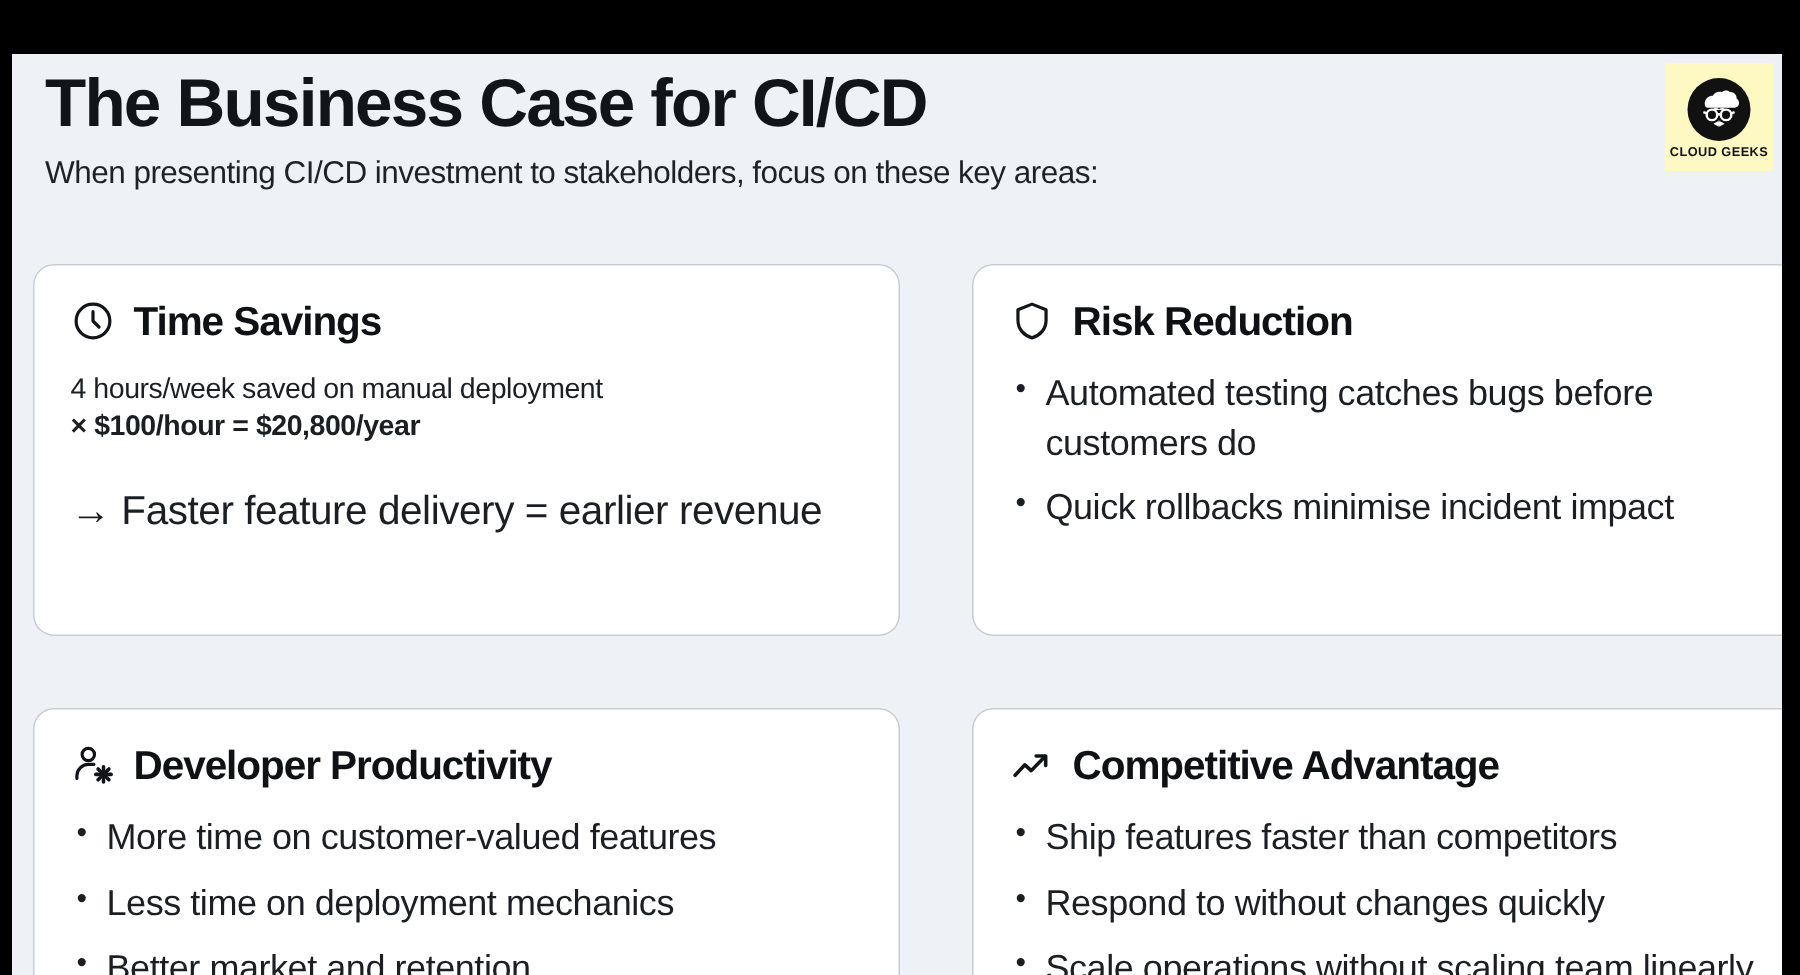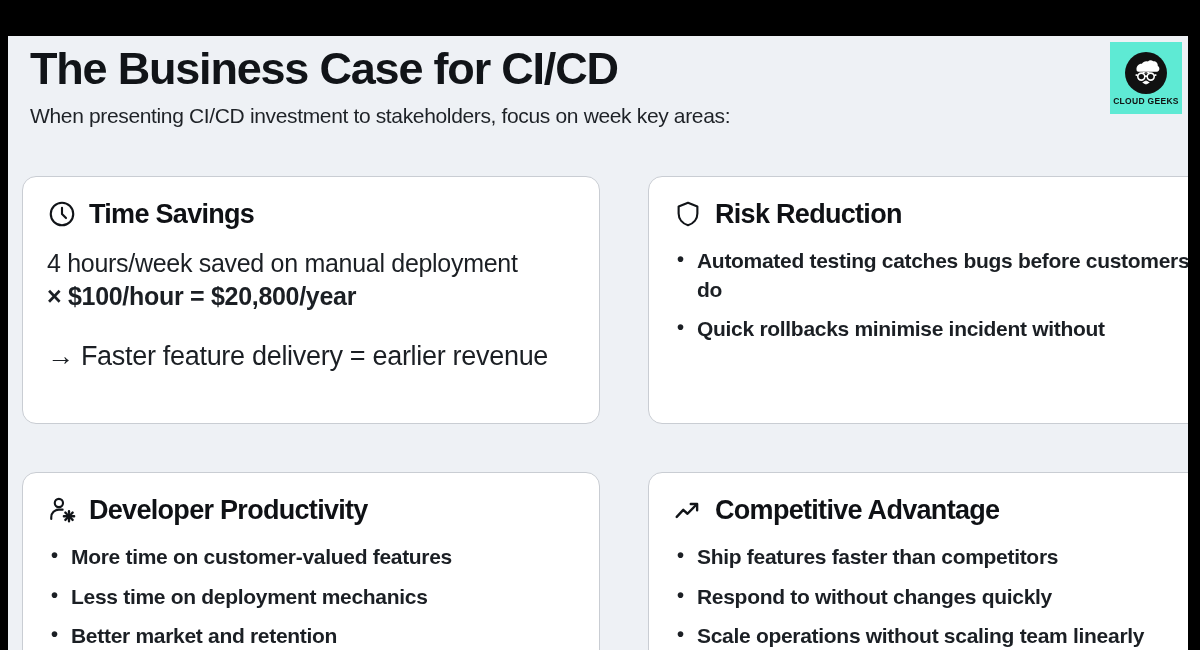--- a/index.html
+++ b/index.html
@@ -62,21 +62,21 @@
     white-space: nowrap;
   }
 
   
   .logo-box {
     position: absolute;
     right: 6px;
     top: 6px;
     width: 72px;
     height: 72px;
-    background: #5eead4;
+    background: #fef9c3;
     display: flex;
     flex-direction: column;
     align-items: center;
     justify-content: center;
     gap: 2px;
   }
   .logo-mark {
     width: 44px;
     height: 44px;
     display: block;
@@ -131,21 +131,21 @@
     font-size: 27px;
     font-weight: bold;
     color: #0f1115;
     letter-spacing: -0.7px;
     line-height: 1;
   }
 
   
   .stat-lines { margin: 0; }
   .stat-line {
-    font-size: 25px;
+    font-size: 19px;
     line-height: 1.32;
     color: #1b1f24;
     letter-spacing: -0.3px;
   }
   .stat-line.emph { font-weight: bold; }
   .stat-conclusion {
     margin-top: 26px;
     font-size: 27px;
     line-height: 1.3;
     color: #1b1f24;
@@ -154,47 +154,46 @@
 
   
   .bullets {
     list-style: none;
     margin: 0;
     padding: 0;
   }
   .bullets li {
     position: relative;
     padding-left: 24px;
-    font-size: 21px;
+    font-size: 24px;
     line-height: 1.36;
     color: #1b1f24;
     letter-spacing: -0.3px;
     margin-bottom: 11px;
-    font-weight: bold;
   }
   .bullets li:last-child { margin-bottom: 0; }
   .bullets li::before {
     content: "\2022";
     position: absolute;
     left: 4px;
     top: -1px;
     font-size: 20px;
     line-height: 1.36;
     color: #1b1f24;
   }
 </style>
 </head>
 <body>
 
 <div class="slide-frame">
   <div class="slide">
 
     <div class="header">
       <h1 class="page-title">The Business Case for CI/CD</h1>
-      <p class="page-subtitle">When presenting CI/CD investment to stakeholders, focus on week key areas:</p>
+      <p class="page-subtitle">When presenting CI/CD investment to stakeholders, focus on these key areas:</p>
     </div>
 
     <div class="logo-box">
       <span class="logo-mark">
         <svg viewBox="0 0 44 44" aria-hidden="true">
           <circle cx="22" cy="22" r="21" fill="#111111"></circle>
 
           <path d="M12.5 18.5c-0.2-3.4 2.4-6 5.4-5.7 1.1-2.1 3.6-3.2 6-2.4 1.4-1.4 3.8-1.5 5.3-0.1 2.6-0.3 4.8 1.9 4.6 4.6 1.6 0.9 2.1 3 1.1 4.5-0.6 0.9-1.6 1.4-2.6 1.4H14.6c-1.3 0-2.1-1-2.1-2.3z" fill="#ffffff"></path>
 
           <path d="M18.5 21.4c1.2-0.6 2.4-0.3 3.5 0.5 1.1-0.8 2.3-1.1 3.5-0.5 0.5 0.25 0.3 0.9-0.3 0.9h-6.4c-0.6 0-0.8-0.65-0.3-0.9z" fill="#ffffff"></path>
@@ -237,21 +236,21 @@
         <div class="card-head">
           <span class="card-icon">
             <svg viewBox="0 0 24 24" fill="none" stroke="currentColor" stroke-width="1.7" stroke-linecap="round" stroke-linejoin="round">
               <path d="M12 3l7.5 3v5.6c0 4.6-3.1 8.1-7.5 9.4-4.4-1.3-7.5-4.8-7.5-9.4V6z"></path>
             </svg>
           </span>
           <span class="card-title">Risk Reduction</span>
         </div>
         <ul class="bullets">
           <li>Automated testing catches bugs before customers do</li>
-          <li>Quick rollbacks minimise incident without</li>
+          <li>Quick rollbacks minimise incident impact</li>
         </ul>
       </div>
 
       <div class="card">
         <div class="card-head">
           <span class="card-icon">
             <svg viewBox="0 0 24 24" fill="none" stroke="currentColor" stroke-width="1.7" stroke-linecap="round" stroke-linejoin="round">
               <circle cx="9.5" cy="6.4" r="3.3"></circle>
               <path d="M3.4 19.2v-1.4a6.1 6.1 0 0 1 6.1-6.1h3"></path>
               <circle cx="17.6" cy="17" r="2.5" fill="currentColor" stroke="none"></circle>

